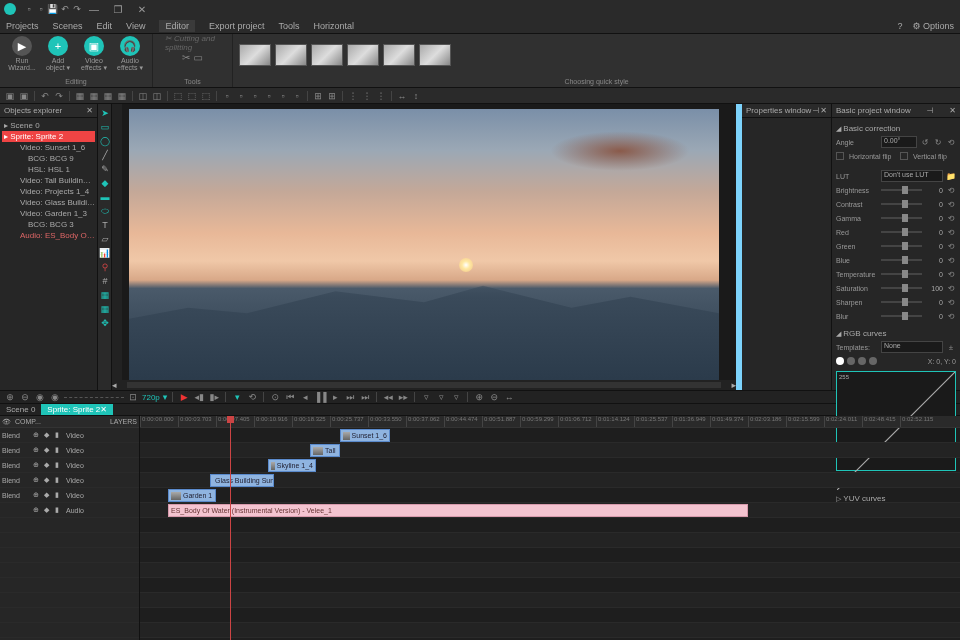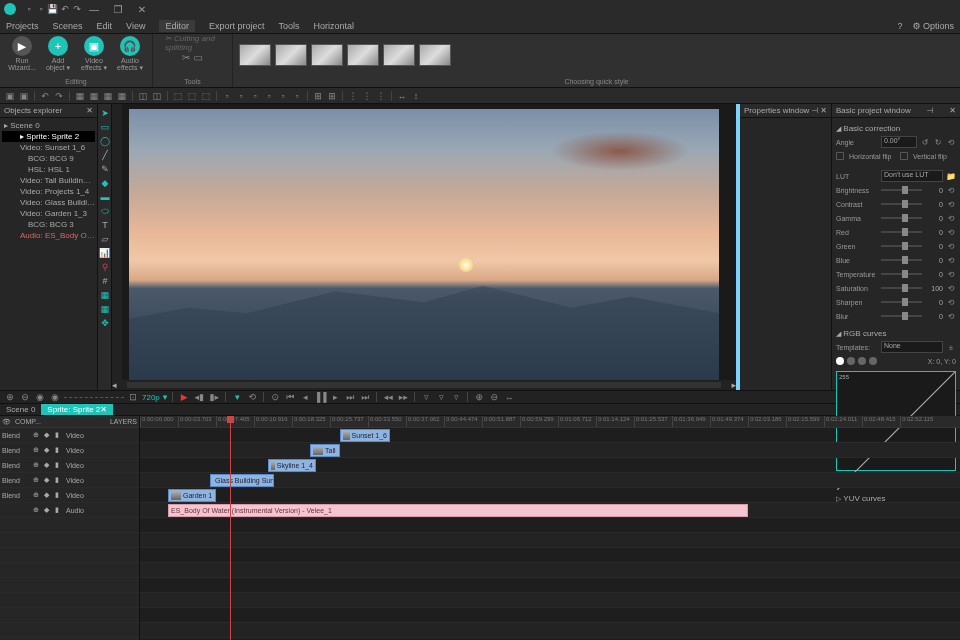--- a/index.html
+++ b/index.html
@@ -28,38 +28,38 @@
 .toolbar2{height:16px;background:#2a2a2a;display:flex;align-items:center;padding:0 4px;gap:2px;border-bottom:1px solid #111}
 .toolbar2 span{width:12px;height:12px;display:flex;align-items:center;justify-content:center;font-size:9px;color:#888}
 .toolbar2 .sep{width:1px;height:10px;background:#444;margin:0 2px}
 .main{display:flex;height:286px}
 .leftpanel{width:98px;background:#262626;border-right:1px solid #111;display:flex;flex-direction:column}
 .panelhdr{height:14px;background:#2a2a2a;display:flex;align-items:center;padding:0 4px;font-size:8px;border-bottom:1px solid #111;justify-content:space-between}
 .panelhdr .close{font-size:8px}
 .tree{flex:1;padding:2px;font-size:8px;overflow:hidden}
 .tree .node{padding:1px 0 1px 8px;white-space:nowrap;overflow:hidden;text-overflow:ellipsis}
 .tree .node.l1{padding-left:2px}
-.tree .node.l2{padding-left:18px;background:#000000;color:#fff}
+.tree .node.l2{padding-left:2px;background:#ef4444;color:#fff}
 .tree .node.l3{padding-left:18px}
 .tree .node.l4{padding-left:26px}
 .tree .node.audio{color:#d66}
 .tooltray{width:14px;background:#2a2a2a;display:flex;flex-direction:column;gap:0;padding:2px 0;border-right:1px solid #111}
 .tooltray span{width:14px;height:14px;display:flex;align-items:center;justify-content:center;font-size:9px}
 .tooltray span.teal{color:#1fc4b8}
 .tooltray span.red{color:#c44}
 .preview{flex:1;background:#1a1a1a;display:flex;align-items:center;justify-content:center;position:relative}
 .previewimg{width:590px;height:276px;background:linear-gradient(180deg,#7a8fa8 0%,#9ba8b5 15%,#c4a898 30%,#e8b898 45%,#f0c8a8 55%,#d8a888 62%,#4a5a6a 65%,#3a4a5a 80%,#2a3a4a 100%);position:relative;overflow:hidden}
 .previewimg .sun{position:absolute;left:56%;top:54%;width:14px;height:14px;background:radial-gradient(circle,#fff 0%,#ffe8a0 40%,rgba(255,200,100,0.3) 100%);border-radius:50%}
 .previewimg .cloud1{position:absolute;right:5%;top:8%;width:140px;height:40px;background:radial-gradient(ellipse,#8a5a4a 0%,rgba(138,90,74,0) 70%)}
 .previewimg .mtn{position:absolute;bottom:0;left:0;right:0;height:40%;background:linear-gradient(180deg,rgba(58,74,90,0) 0%,#3a4a5a 20%,#2a3a4a 100%);clip-path:polygon(0 40%,10% 30%,20% 35%,35% 15%,50% 25%,60% 10%,75% 30%,85% 20%,100% 35%,100% 100%,0 100%)}
 .preview .left-scroll{position:absolute;left:0;top:0;bottom:0;width:10px;background:#222}
 .preview .bot-scroll{position:absolute;left:0;right:0;bottom:0;height:10px;background:#222;display:flex;align-items:center}
 .preview .bot-scroll .track{flex:1;height:6px;background:#333;margin:0 10px}
 .rightpanels{width:224px;display:flex;background:#262626}
-.rprops{width:96px;border-left:4px solid #7dd3fc;border-right:1px solid #111}
+.rprops{width:96px;border-left:6px solid #7dd3fc;border-right:1px solid #111}
 .reffects{flex:1}
 .effectbody{padding:4px;font-size:8px}
 .sect{padding:2px 0;color:#aaa;font-size:8px}
 .sect::before{content:"◢ ";font-size:7px}
 .sect.closed::before{content:"▷ "}
 .row{display:flex;align-items:center;height:14px;gap:3px}
 .row .lbl{width:42px;font-size:7px;color:#999}
 .row .slider{flex:1;height:2px;background:#444;position:relative}
 .row .slider .thumb{position:absolute;left:50%;top:-3px;width:6px;height:8px;background:#888}
 .row .val{width:18px;font-size:7px;text-align:right}

